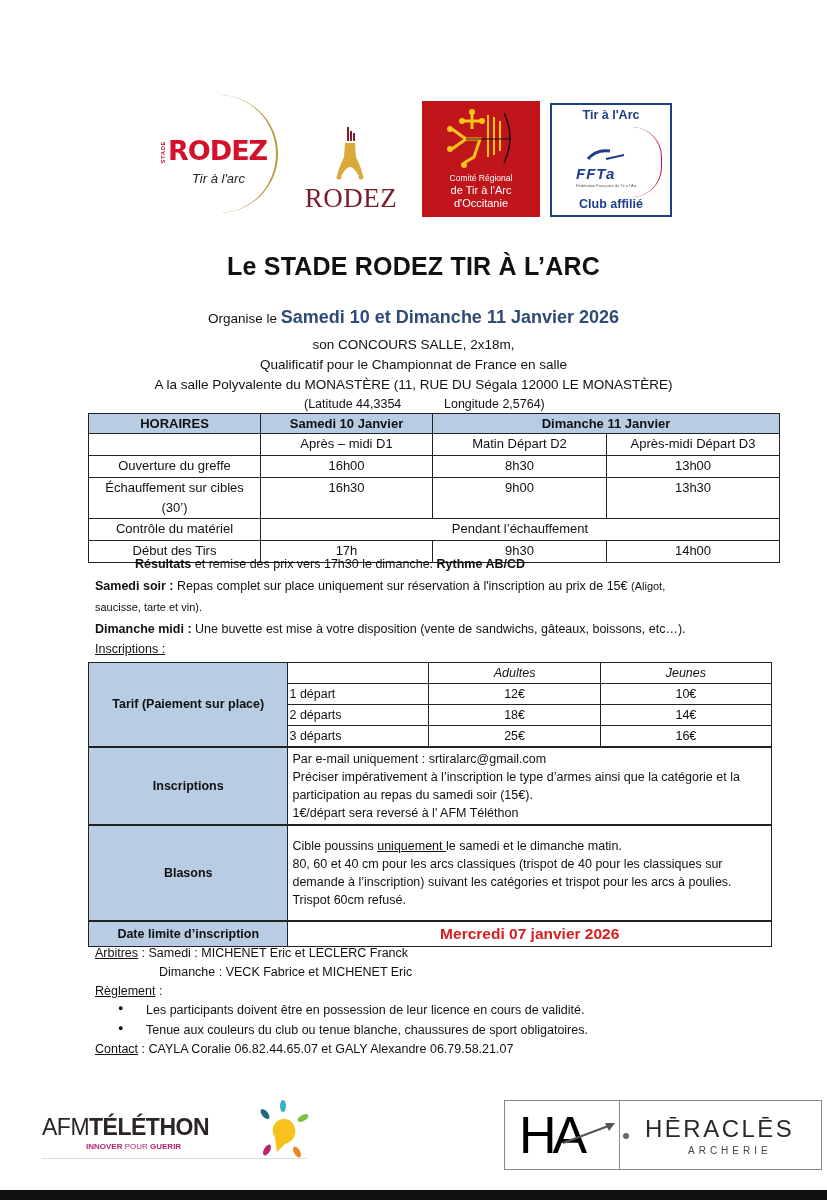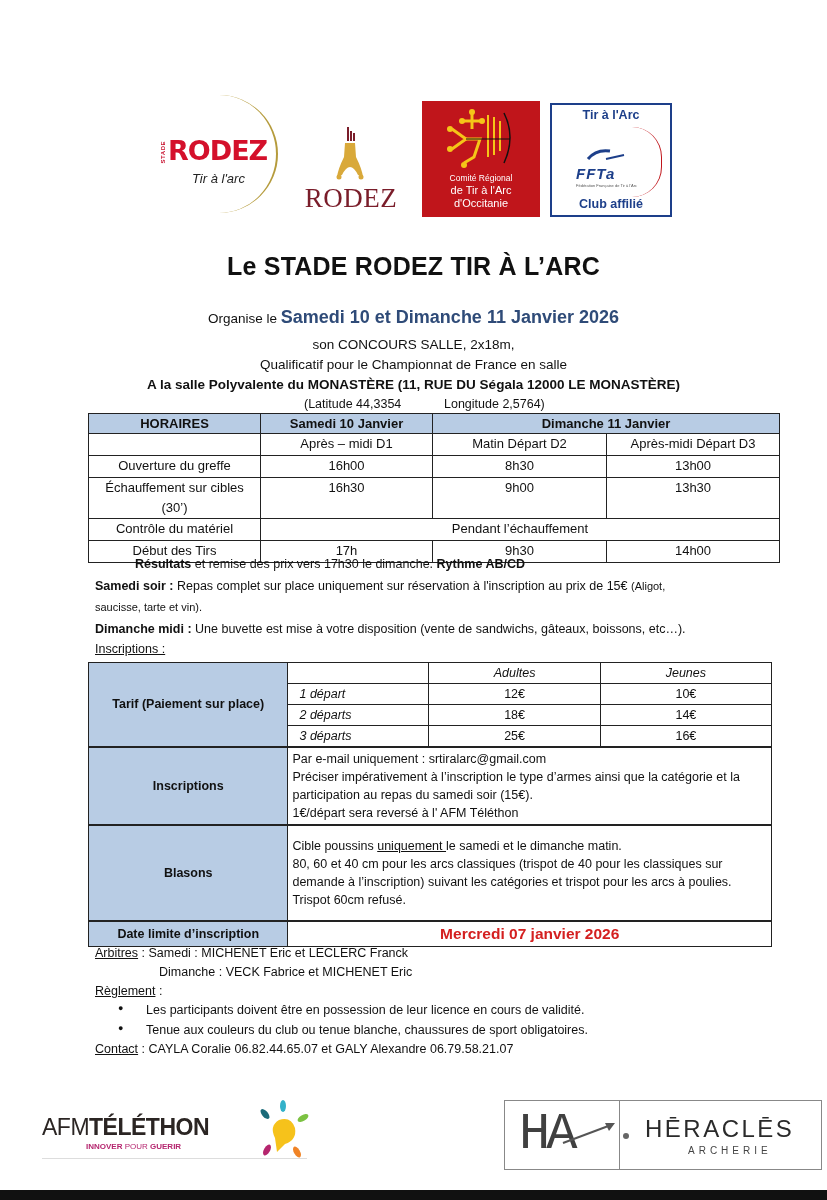--- a/index.html
+++ b/index.html
@@ -28,42 +28,42 @@
   .logo-ffta .mid { position: absolute; top: 60px; left: 24px; color: #1d3f8a; font-weight: 900; font-style: italic; font-size: 15px; letter-spacing: 1px; }
   .logo-ffta .fed { position: absolute; top: 78px; left: 24px; font-size: 4px; color: #555; line-height: 5px; }
   .logo-ffta .bottom { position: absolute; bottom: 4px; left: 0; width: 100%; text-align: center; color: #1d3f8a; font-weight: bold; font-size: 12.5px; }
   .logo-ffta .arc { position: absolute; top: 22px; right: 8px; width: 30px; height: 70px; border-right: 1.5px solid #c0151b; border-radius: 0 40px 40px 0; }
 
   
   .title { position: absolute; top: 252px; left: 0; width: 827px; text-align: center; font-size: 25px; font-weight: bold; color: #111; letter-spacing: 0.2px; }
   .line-organise { position: absolute; top: 307px; left: 0; width: 827px; text-align: center; font-size: 13.5px; color: #111; }
   .line-organise .date { color: #2f4b78; font-weight: bold; font-size: 18px; }
   .line { position: absolute; left: 0; width: 827px; text-align: center; font-size: 13.5px; color: #111; }
-  .line.bold { font-weight: bold; }
+  .line.bold { font-weight: normal; }
   .coords { position: absolute; top: 397px; left: 0; width: 827px; font-size: 12.5px; color: #111; }
   .coords span { position: absolute; }
 
   
   table { border-collapse: collapse; position: absolute; font-size: 13px; color: #111; }
   .horaires { left: 88px; top: 413px; width: 692px; }
   .horaires td { border: 1px solid #222; text-align: center; height: 22px; padding: 0 2px; vertical-align: top; line-height: 20px; }
   .horaires tr.hdr td { background: #b8cce4; font-weight: bold; height: 20px; line-height: 19px; }
   .horaires tr.tall td { height: 38px; }
 
   
   .para { position: absolute; left: 95px; width: 720px; font-size: 12.5px; color: #111; }
   .para b { font-weight: bold; }
   .para .small { font-size: 11px; }
   .u { text-decoration: underline; }
 
   
   .insc { left: 88px; top: 662px; width: 684px; }
   .insc td { border: 1px solid #222; font-size: 12.5px; vertical-align: middle; }
   .insc td.head { background: #b8cce4; font-weight: bold; text-align: center; width: 198px; }
-  .insc td.lbl { font-style: italic; padding-left: 11px; width: 140px; }
+  .insc td.lbl { padding-left: 1px; width: 140px; }
   .insc td.val { text-align: center; width: 170px; }
   .insc td.hd-i { font-style: italic; text-align: center; height: 19px; }
   .insc tr.price td { height: 21px; }
   .insc td.text { padding: 2px 4px; line-height: 18px; }
   .insc td.deadline { color: #d42020; font-weight: bold; font-size: 15.5px; text-align: center; height: 24px; }
   .thick-top td { border-top: 2px solid #222; }
 
   
   .foot { position: absolute; left: 95px; font-size: 12.5px; color: #111; }
   .bullets { position: absolute; left: 118px; font-size: 12.5px; color: #111; }
@@ -73,21 +73,21 @@
   
   .afm { position: absolute; left: 40px; top: 1098px; width: 280px; height: 62px; }
   .afm .word { position: absolute; left: 2px; top: 16px; font-size: 23px; font-weight: bold; color: #2b2523; letter-spacing: -0.5px; }
   .afm .word .light { font-weight: normal; }
   .afm .tag { position: absolute; left: 46px; top: 44px; font-size: 8px; font-weight: bold; color: #b5256e; }
   .afm .sun { position: absolute; left: 213px; top: 2px; width: 60px; height: 60px; }
   .afm .rule { position: absolute; left: 2px; top: 60px; width: 265px; border-top: 1px solid #ddd; }
 
   .heracles { position: absolute; left: 504px; top: 1100px; width: 318px; height: 70px; border: 1px solid #888; background: #fff; }
   .heracles .sep { position: absolute; left: 114px; top: 0; height: 100%; border-left: 1px solid #888; }
-  .heracles .ha { position: absolute; left: 14px; top: 4px; font-family: Liberation Mono, monospace; font-size: 52px; color: #404040; letter-spacing: -4px; }
+  .heracles .ha { position: absolute; left: 14px; top: 4px; font-family: Liberation Sans, sans-serif; font-size: 52px; color: #000000; letter-spacing: -4px; }
   .heracles .dot { position: absolute; left: 118px; top: 32px; width: 6px; height: 6px; background: #666; border-radius: 50%; }
   .heracles .name { position: absolute; left: 140px; top: 14px; font-size: 24px; letter-spacing: 2.5px; color: #2a2a2a; }
   .heracles .sub { position: absolute; left: 183px; top: 44px; font-size: 10px; letter-spacing: 4px; color: #444; }
 
   .bottom-bar { position: absolute; left: 0; top: 1190px; width: 827px; height: 10px; background: #111; }
 </style>
 </head>
 <body>
 
 <div class="page">

